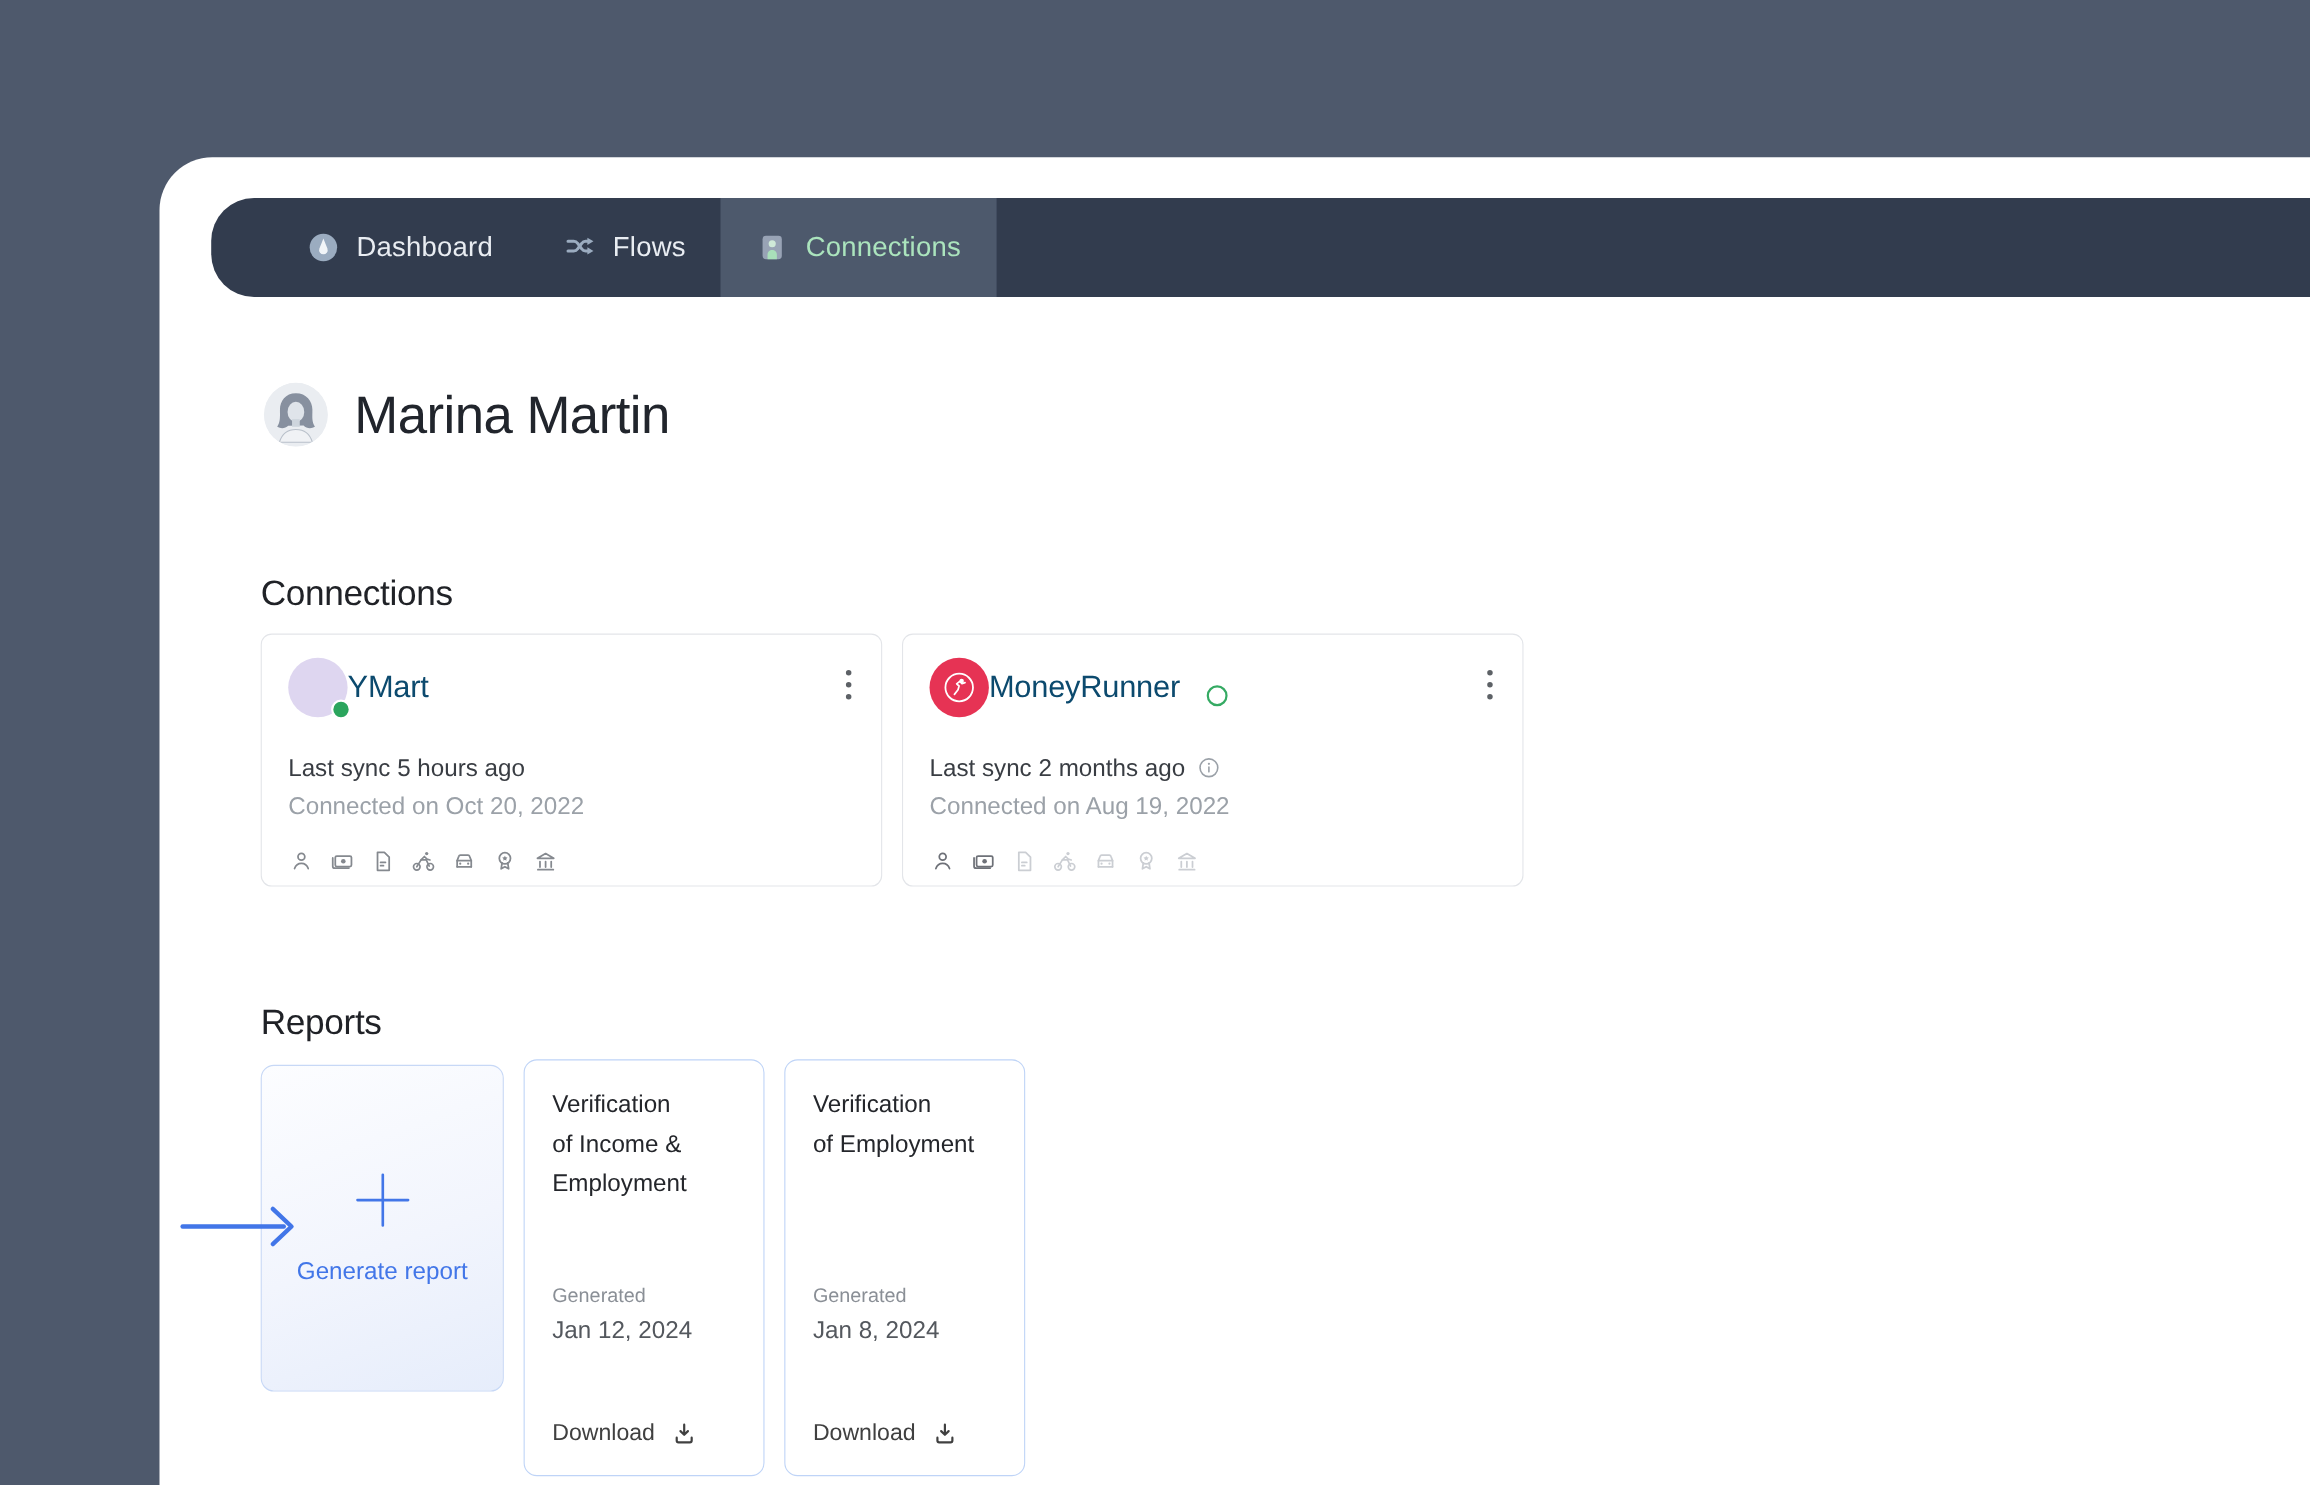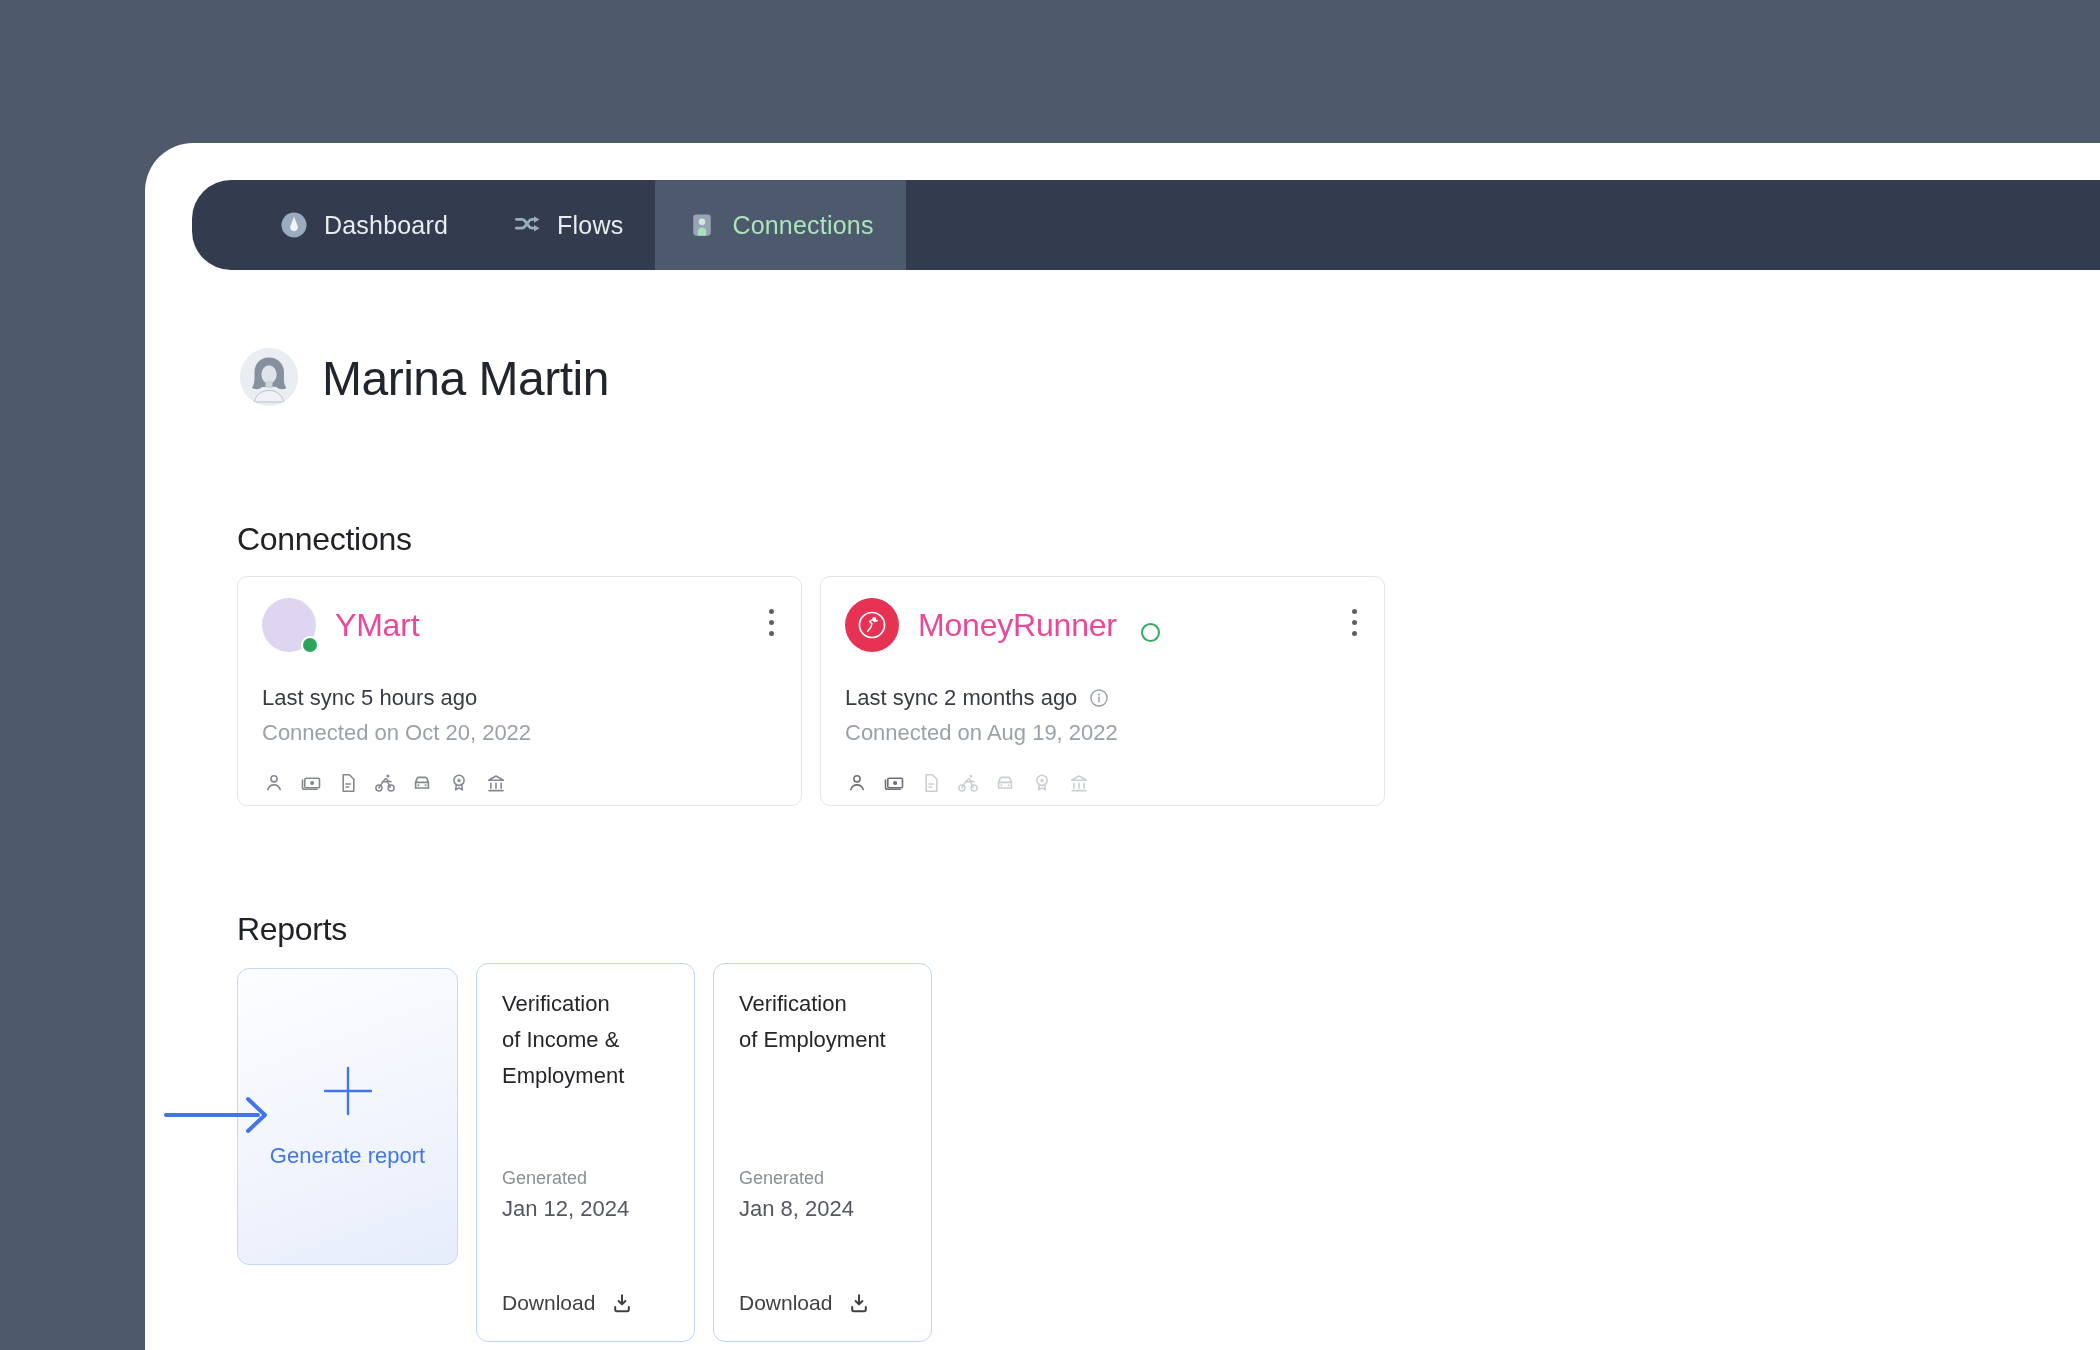--- a/index.html
+++ b/index.html
@@ -45,21 +45,21 @@
     width:565px;height:230px;box-sizing:border-box;background:#fff;
     border:1px solid #E3E5E9;border-radius:10px;padding:21px 24px;position:relative;
   }
   .conn-head{display:flex;align-items:center}
   .logo{width:54px;height:54px;border-radius:50%;position:relative;flex:none}
   .logo svg{position:absolute;left:0;top:0}
   .status-dot{
     position:absolute;right:-3px;bottom:-2px;width:18px;height:18px;border-radius:50%;
     background:#2BA55D;border:2.5px solid #fff;box-sizing:border-box;
   }
-  .conn-name{margin-left:19px;font-size:32px;color:#ec4899;letter-spacing:-.2px}
+  .conn-name{font-size:28px;color:#0c4a6e;letter-spacing:-.2px}
   .pending-ring{
     width:19px;height:19px;border:2.5px solid #35AA63;border-radius:50%;
     margin-left:24px;margin-top:14px;box-sizing:border-box;flex:none;
   }
   .kebab{
     position:absolute;right:14px;top:22px;width:32px;height:46px;cursor:pointer;
     display:flex;flex-direction:column;align-items:center;justify-content:center;gap:6px;
   }
   .kebab i{width:5px;height:5px;border-radius:50%;background:#5D6166}
   .sync-line{margin-top:33px;font-size:22px;color:#393D43;display:flex;align-items:center;gap:11px}

